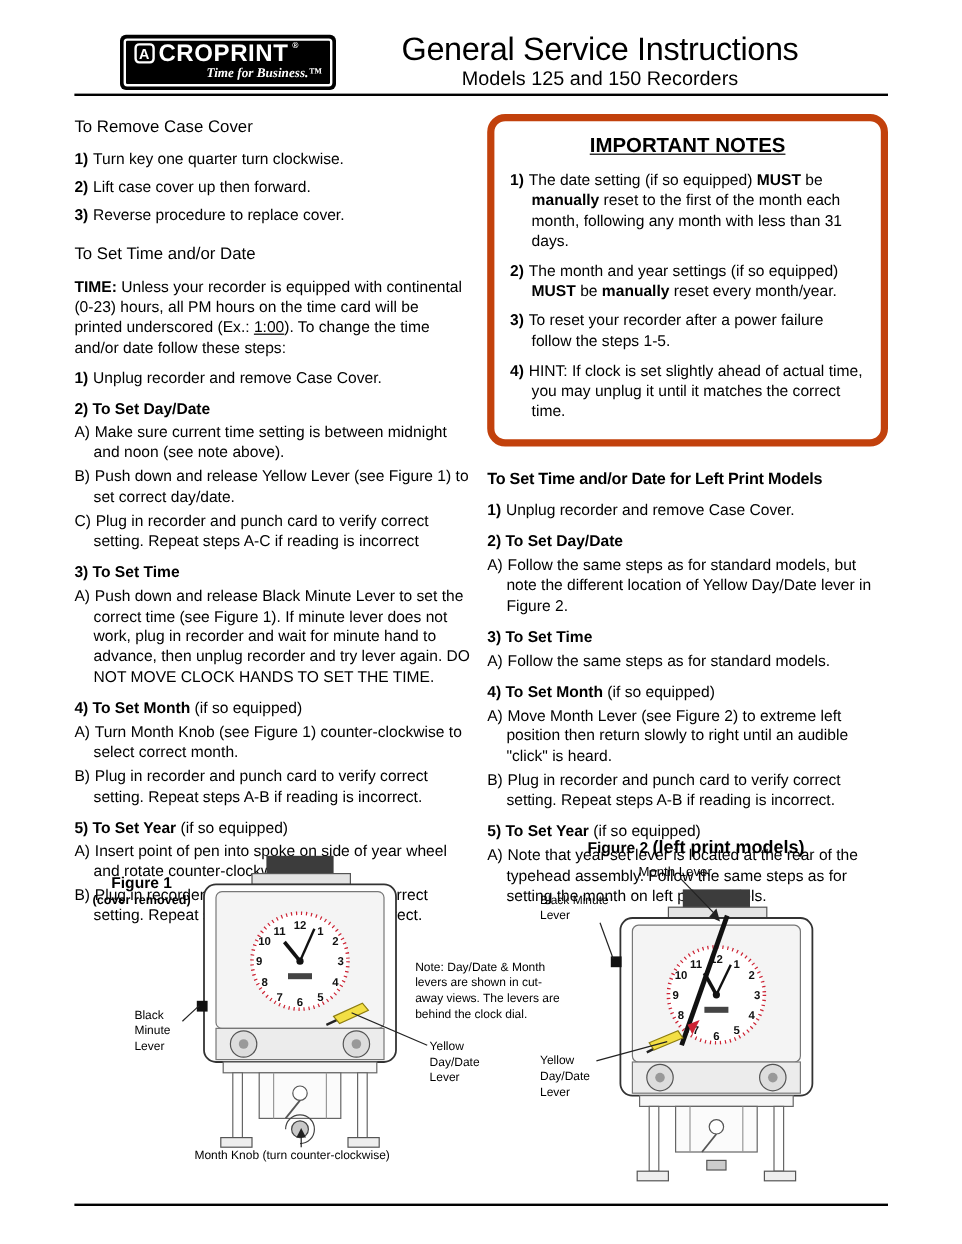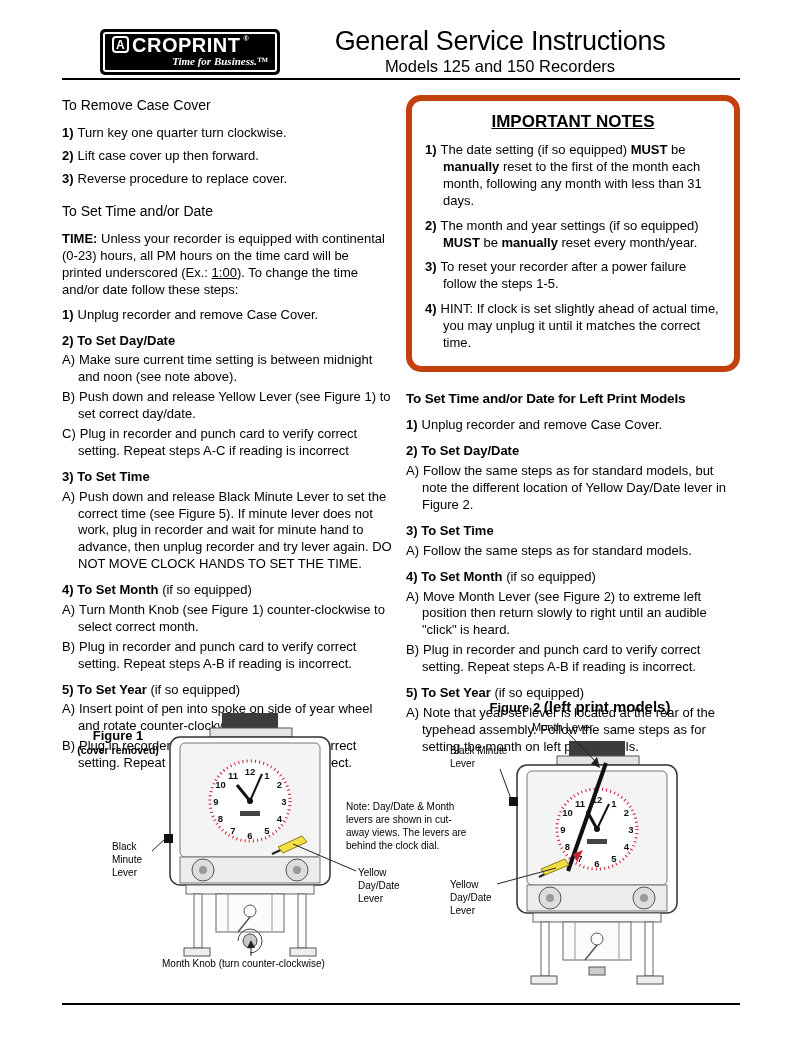--- a/index.html
+++ b/index.html
@@ -97,21 +97,21 @@
     <p class="para"><span class="b">TIME:</span><span> Unless your recorder is equipped with continental (0-23) hours, all PM hours on the time card will be printed underscored (Ex.: </span><span class="u">1:00</span><span>). To change the time and/or date follow these steps:</span></p>
 
     <div class="step"><span class="num">1)</span><span>Unplug recorder and remove Case Cover.</span></div>
 
     <h4 class="sec-h"><span>2) To Set Day/Date</span></h4>
     <div class="itm"><span class="lbl">A)</span><span>Make sure current time setting is between midnight and noon (see note above).</span></div>
     <div class="itm"><span class="lbl">B)</span><span>Push down and release Yellow Lever (see Figure 1)  to set correct day/date.</span></div>
     <div class="itm"><span class="lbl">C)</span><span>Plug in recorder and punch card to verify correct setting. Repeat steps A-C if reading is incorrect</span></div>
 
     <h4 class="sec-h"><span>3) To Set Time</span></h4>
-    <div class="itm"><span class="lbl">A)</span><span>Push down and release Black Minute Lever to set the correct time (see Figure 5).  If minute lever does not work, plug in recorder and wait for minute hand to advance, then unplug recorder and try lever again.  DO NOT MOVE CLOCK HANDS TO SET THE TIME.</span></div>
+    <div class="itm"><span class="lbl">A)</span><span>Push down and release Black Minute Lever to set the correct time (see Figure 1).  If minute lever does not work, plug in recorder and wait for minute hand to advance, then unplug recorder and try lever again.  DO NOT MOVE CLOCK HANDS TO SET THE TIME.</span></div>
 
     <h4 class="sec-h"><span>4) To Set Month</span><span class="norm"> (if so equipped)</span></h4>
     <div class="itm"><span class="lbl">A)</span><span>Turn Month Knob (see Figure 1) counter-clockwise to select correct month.</span></div>
     <div class="itm"><span class="lbl">B)</span><span>Plug in recorder and punch card to verify correct setting. Repeat steps A-B if reading is incorrect.</span></div>
 
     <h4 class="sec-h"><span>5) To Set Year</span><span class="norm"> (if so equipped)</span></h4>
     <div class="itm"><span class="lbl">A)</span><span>Insert point of pen into spoke on side of year wheel and rotate counter-clockwise.</span></div>
     <div class="itm"><span class="lbl">B)</span><span>Plug in recorder and punch card to verify correct setting. Repeat steps A-B if reading is incorrect.</span></div>
   </section>
 

